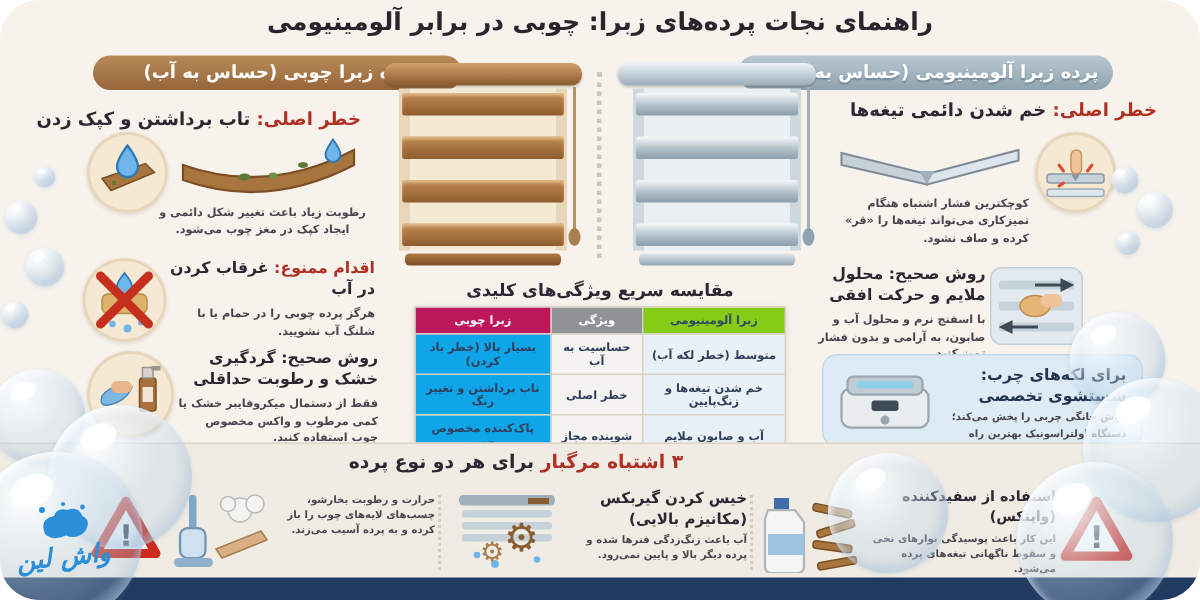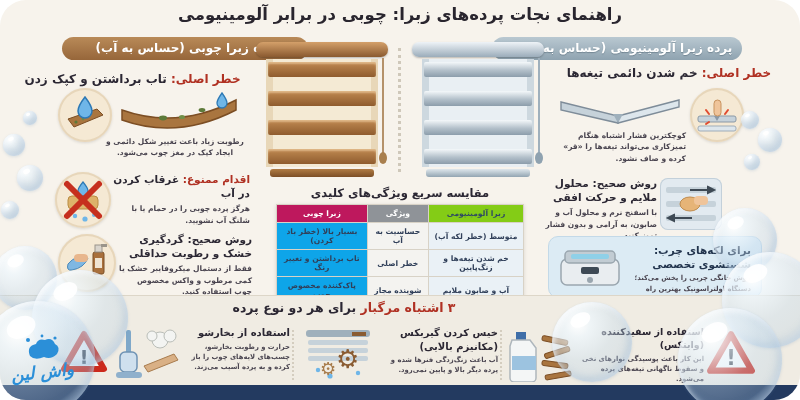--- a/index.html
+++ b/index.html
@@ -254,21 +254,20 @@
     <rect x="8" y="26" width="17" height="20" rx="5" fill="#cfe0ee" stroke="#6f93b4" stroke-width="1.5"></rect>
     <rect x="4" y="46" width="26" height="6" rx="3" fill="#8fb0cc"></rect>
     <polygon points="32,40 62,28 66,34 36,46" fill="#d9b085" stroke="#a87c4e" stroke-width="1"></polygon>
     <g fill="#f3f4f2" stroke="#b9bdb8" stroke-width="1">
         <circle cx="48" cy="14" r="8"></circle>
         <circle cx="58" cy="10" r="6"></circle>
         <circle cx="40" cy="10" r="5"></circle>
       </g>
   </svg>
   <div class="abs rtl" style="left:188px;top:326px;width:102px;">
-    <div class="h-item" style="font-size:10px;">استفاده از بخارشو</div>
     <div class="p-small" style="font-size:6.8px;margin-top:2px;">حرارت و رطوبت بخارشو، چسب‌های لایه‌های چوب را باز کرده و به پرده آسیب می‌زند.</div>
   </div>
 
   <div class="abs" style="left:300px;top:326px;width:76px;height:56px;">
     <svg width="76" height="56" viewBox="0 0 76 56">
       <rect x="6" y="4" width="64" height="7" rx="3" fill="#9fb0bc"></rect>
       <g fill="#c6d2da">
           <rect x="8" y="14" width="60" height="5" rx="2"></rect>
           <rect x="8" y="22" width="60" height="5" rx="2"></rect>
           <rect x="8" y="30" width="60" height="5" rx="2"></rect>

